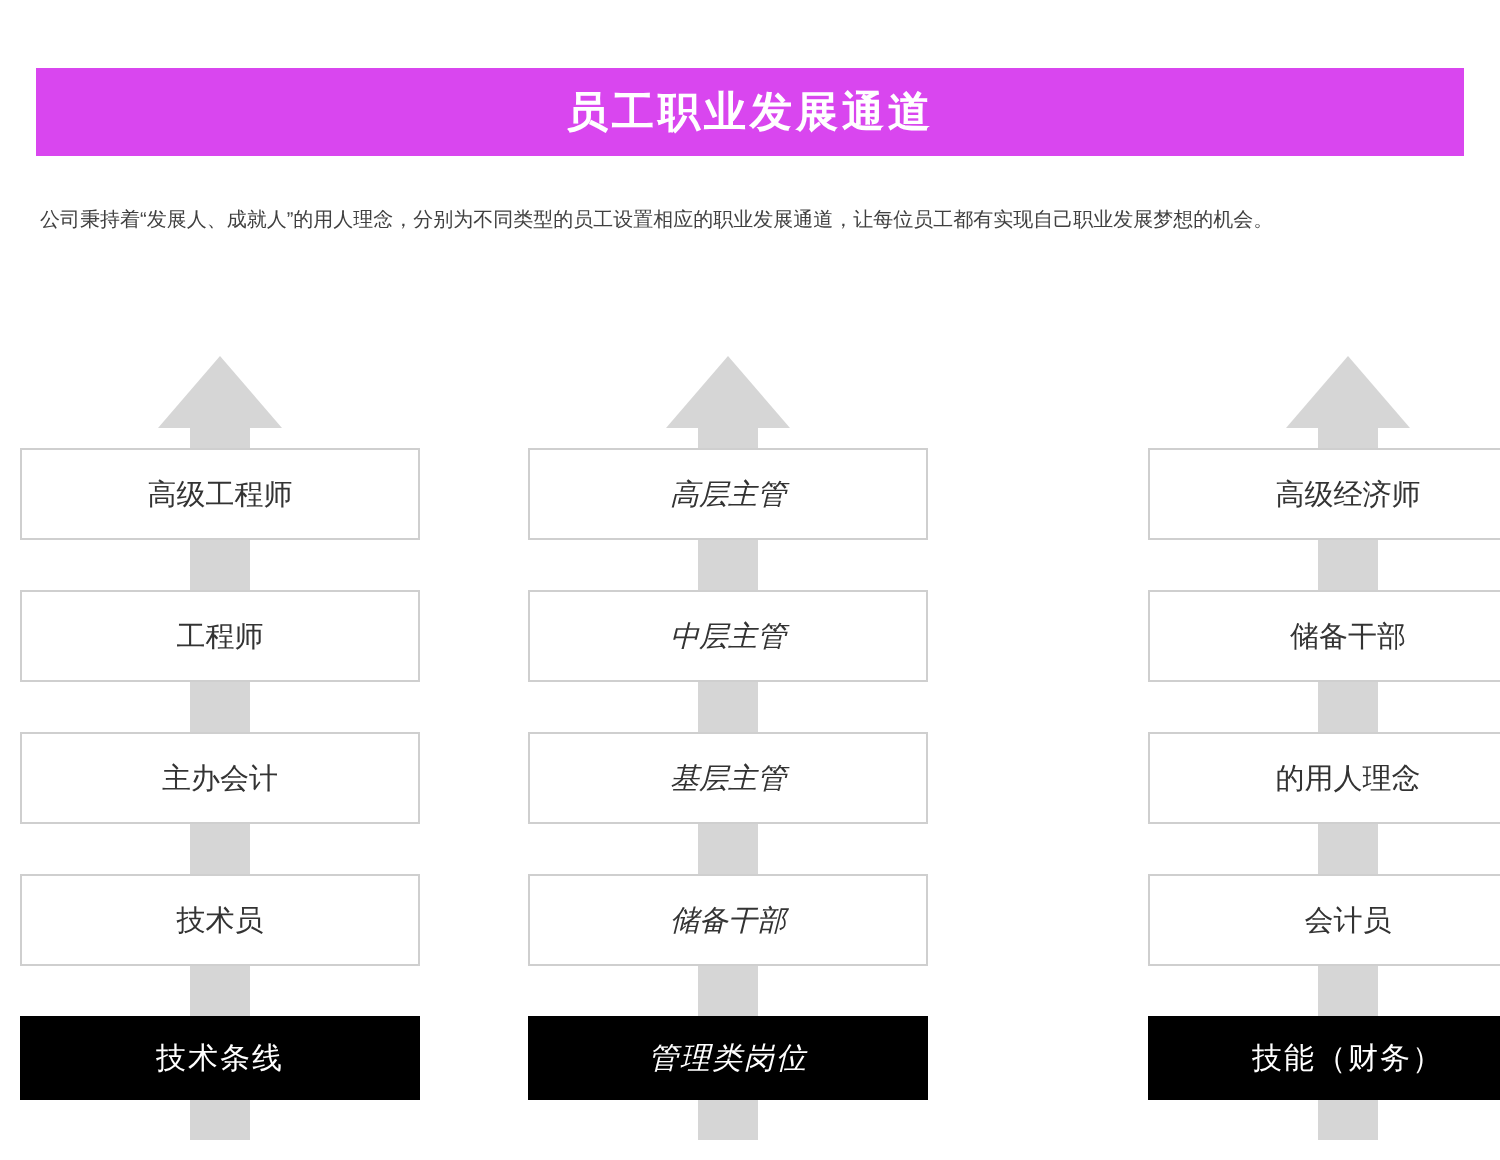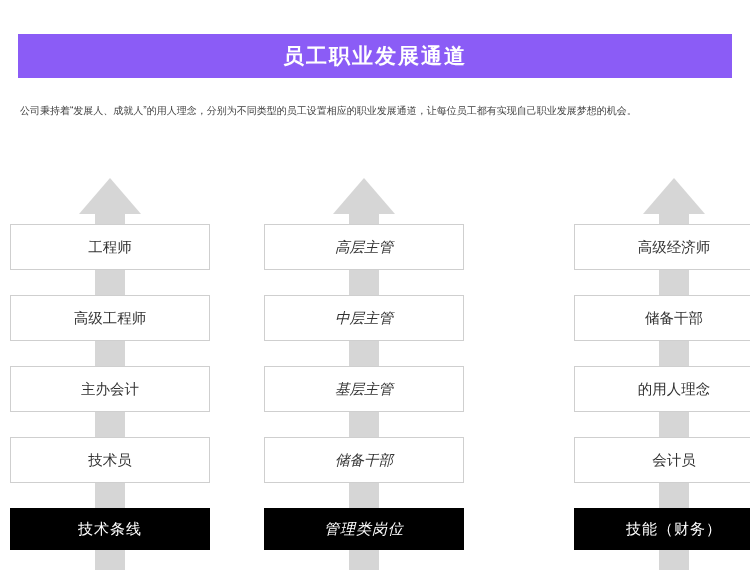--- a/index.html
+++ b/index.html
@@ -19,21 +19,21 @@
     width: 750px;
     height: 580px;
   }
   
   .banner {
     position: absolute;
     left: 18px;
     top: 34px;
     width: 714px;
     height: 44px;
-    background: #8b5cf6;
+    background: #d946ef;
     display: flex;
     align-items: center;
     justify-content: center;
   }
   .banner-title {
     color: #ffffff;
     font-size: 21px;
     font-weight: bold;
     letter-spacing: 2px;
   }
@@ -140,22 +140,22 @@
   <div class="intro">公司秉持着“发展人、成就人”的用人理念，分别为不同类型的员工设置相应的职业发展通道，让每位员工都有实现自己职业发展梦想的机会。</div>
 
   <div class="columns">
 
     <div class="column col-0">
       <div class="arrow">
         <div class="arrow-head"></div>
         <div class="arrow-shaft"></div>
       </div>
       <div class="boxes">
+        <div class="level-box">高级工程师</div>
         <div class="level-box">工程师</div>
-        <div class="level-box">高级工程师</div>
         <div class="level-box">主办会计</div>
         <div class="level-box">技术员</div>
         <div class="base-box">技术条线</div>
       </div>
     </div>
 
     <div class="column col-1">
       <div class="arrow">
         <div class="arrow-head"></div>
         <div class="arrow-shaft"></div>

